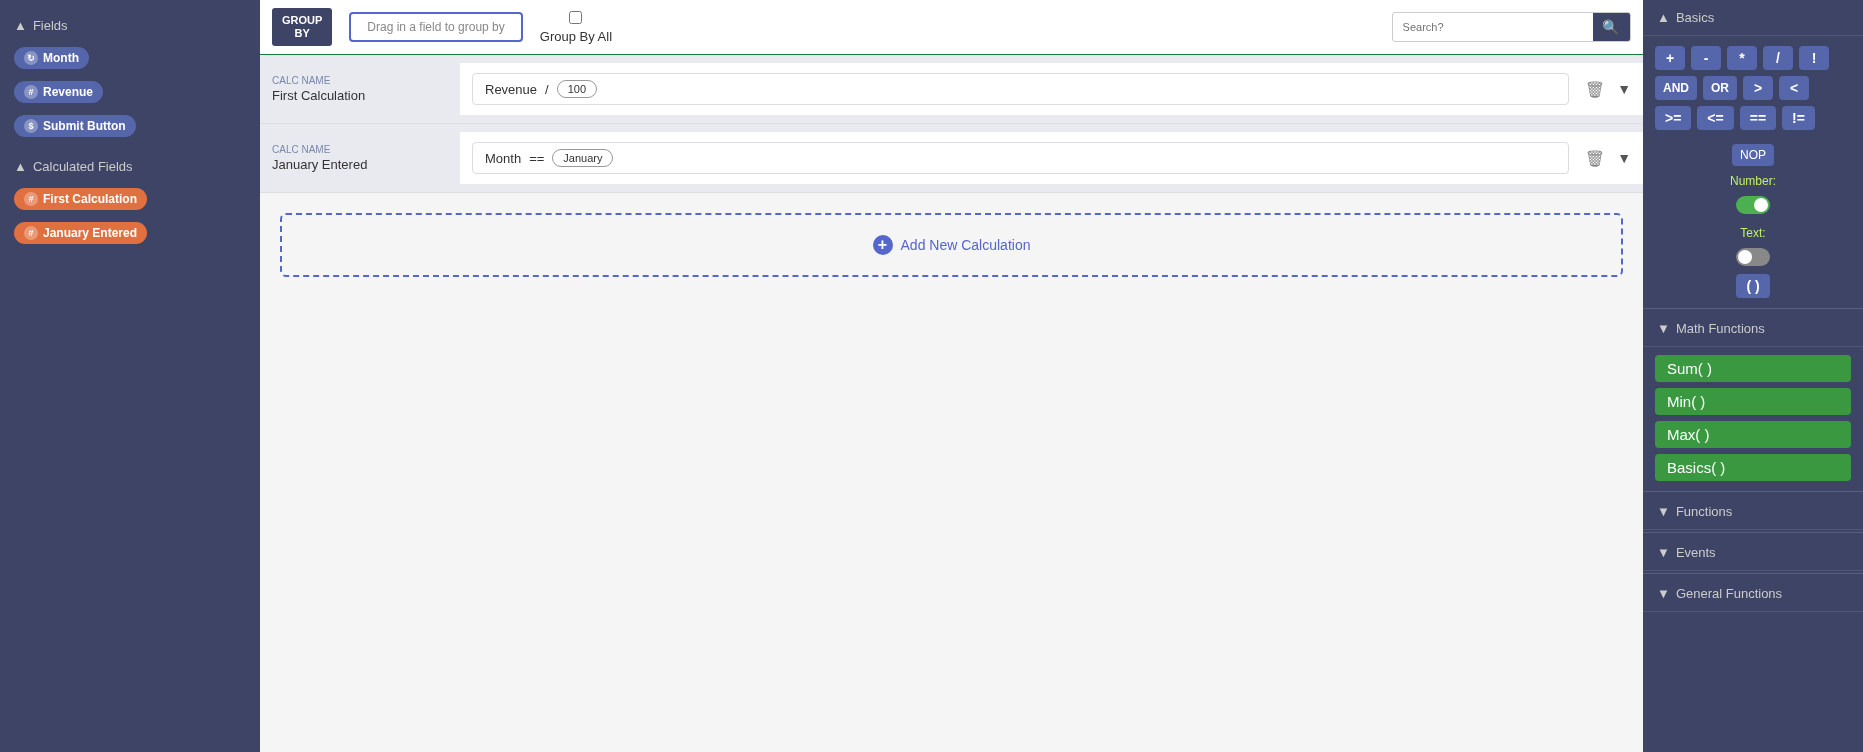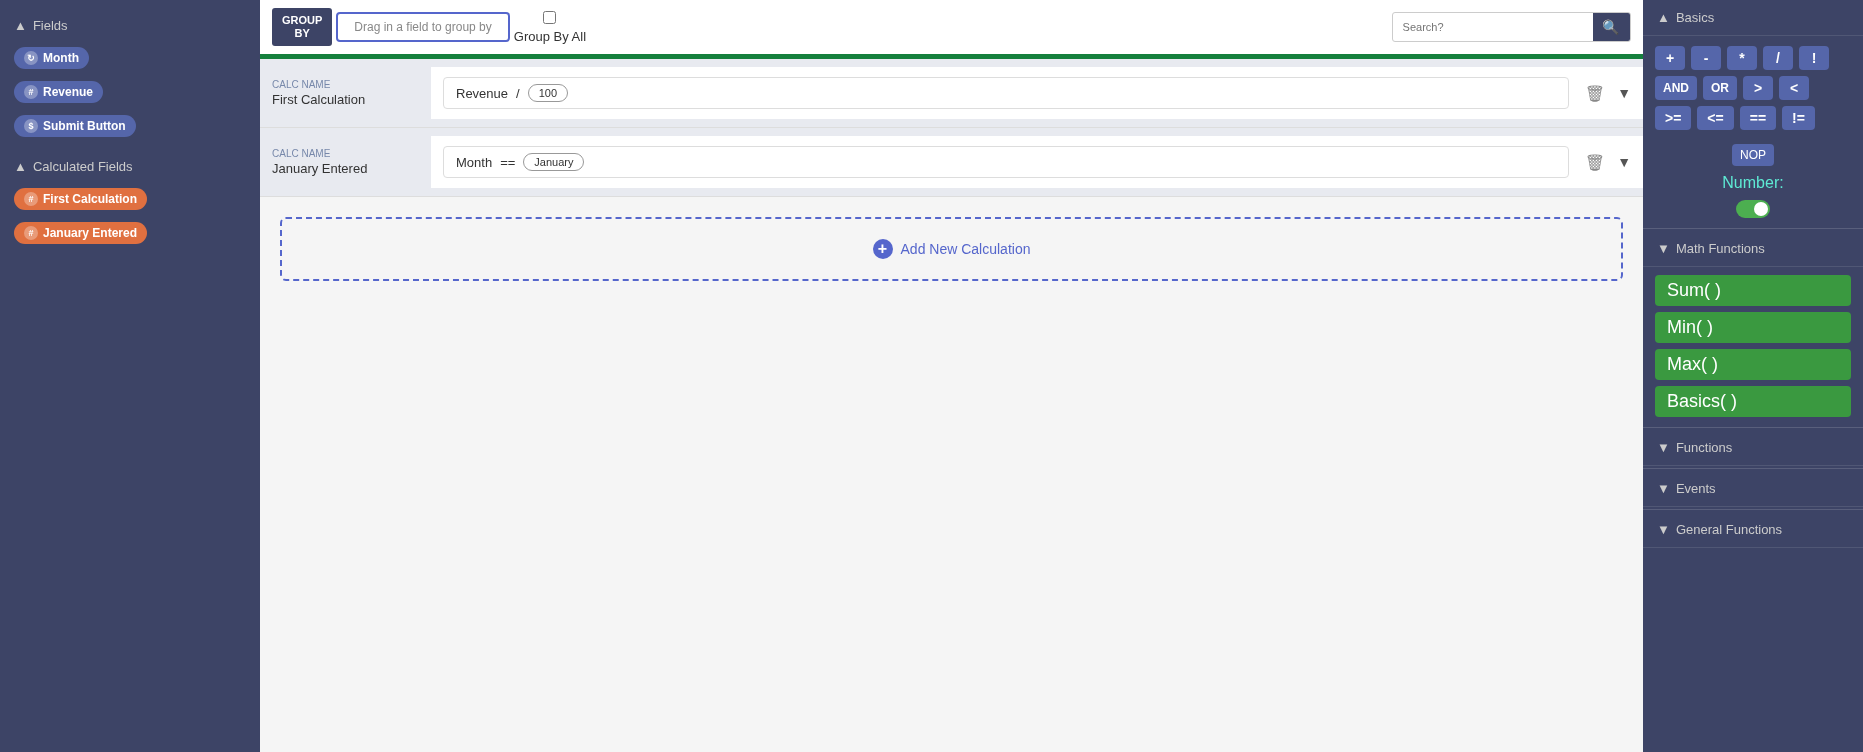--- a/index.html
+++ b/index.html
@@ -60,23 +60,23 @@
       display: flex;
       flex-direction: column;
       background: #fff;
       overflow: hidden;
     }
 
     
     .header-bar {
       display: flex;
       align-items: center;
-      gap: 4px;
+      gap: 17px;
       padding: 8px 12px;
-      border-bottom: 5px solid #15803d;
+      border-bottom: 1px solid #15803d;
       background: #fff;
     }
     .group-by-btn {
       background: #3d4466;
       color: #fff;
       border: none;
       padding: 6px 10px;
       font-size: 11px;
       font-weight: bold;
       cursor: pointer;
@@ -155,21 +155,21 @@
       background: #f5f5f5;
     }
     .calc-row {
       display: flex;
       align-items: stretch;
       border-bottom: 1px solid #ddd;
       background: #e8eaf0;
       min-height: 60px;
     }
     .calc-name-cell {
-      width: 171px;
+      width: 200px;
       flex-shrink: 0;
       padding: 8px 12px;
       display: flex;
       flex-direction: column;
       justify-content: center;
     }
     .calc-label {
       font-size: 10px;
       color: #7788aa;
       text-transform: uppercase;
@@ -319,21 +319,21 @@
     }
     .nop-btn {
       background: #5566aa;
       color: #fff;
       border: none;
       border-radius: 4px;
       padding: 4px 8px;
       font-size: 12px;
       cursor: pointer;
     }
-    .toggle-label { font-size: 16px; color: #5eead4; }
+    .toggle-label { font-size: 12px; color: #bef264; }
     .toggle {
       width: 34px;
       height: 18px;
       background: #4CAF50;
       border-radius: 9px;
       position: relative;
       cursor: pointer;
     }
     .toggle::after {
       content: '';
@@ -359,21 +359,21 @@
       display: flex;
       flex-direction: column;
       gap: 6px;
     }
     .math-btn {
       background: #3a9940;
       color: #fff;
       border: none;
       border-radius: 4px;
       padding: 5px 12px;
-      font-size: 18px;
+      font-size: 15px;
       cursor: pointer;
       text-align: left;
       width: 100%;
     }
 
     .section-divider {
       height: 1px;
       background: rgba(255,255,255,0.15);
       margin: 2px 0;
     }
@@ -512,20 +512,25 @@
     <button class="op-btn">&lt;=</button>
     <button class="op-btn">==</button>
     <button class="op-btn">!=</button>
   </div>
 
   <div class="toggle-row">
     <button class="nop-btn">NOP</button>
     <span class="toggle-label">Number:</span>
     <div class="toggle"></div>
   </div>
+  <div class="toggle-row">
+    <span class="toggle-label">Text:</span>
+    <div class="toggle toggle-off"></div>
+    <button class="op-btn">( )</button>
+  </div>
 
   <div class="section-divider"></div>
 
   <div class="right-section-header">
     <span>▼</span>
     <span>Math Functions</span>
   </div>
   <div class="math-btns">
     <button class="math-btn">Sum( )</button>
     <button class="math-btn">Min( )</button>

